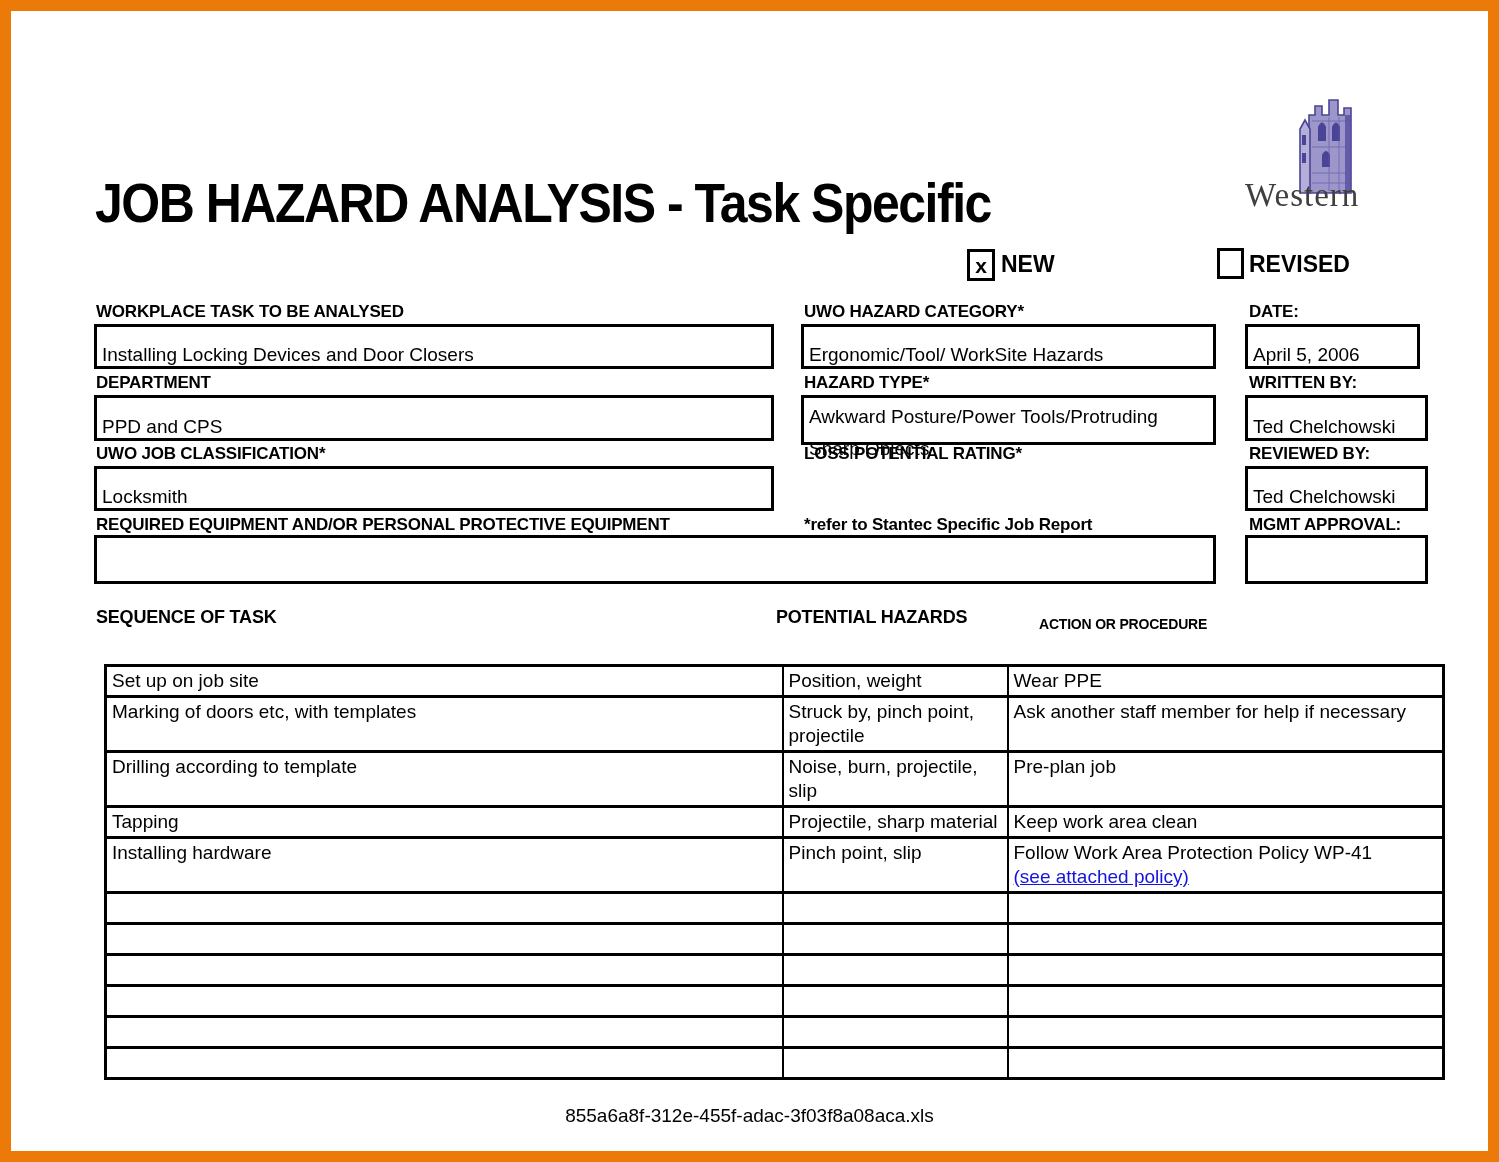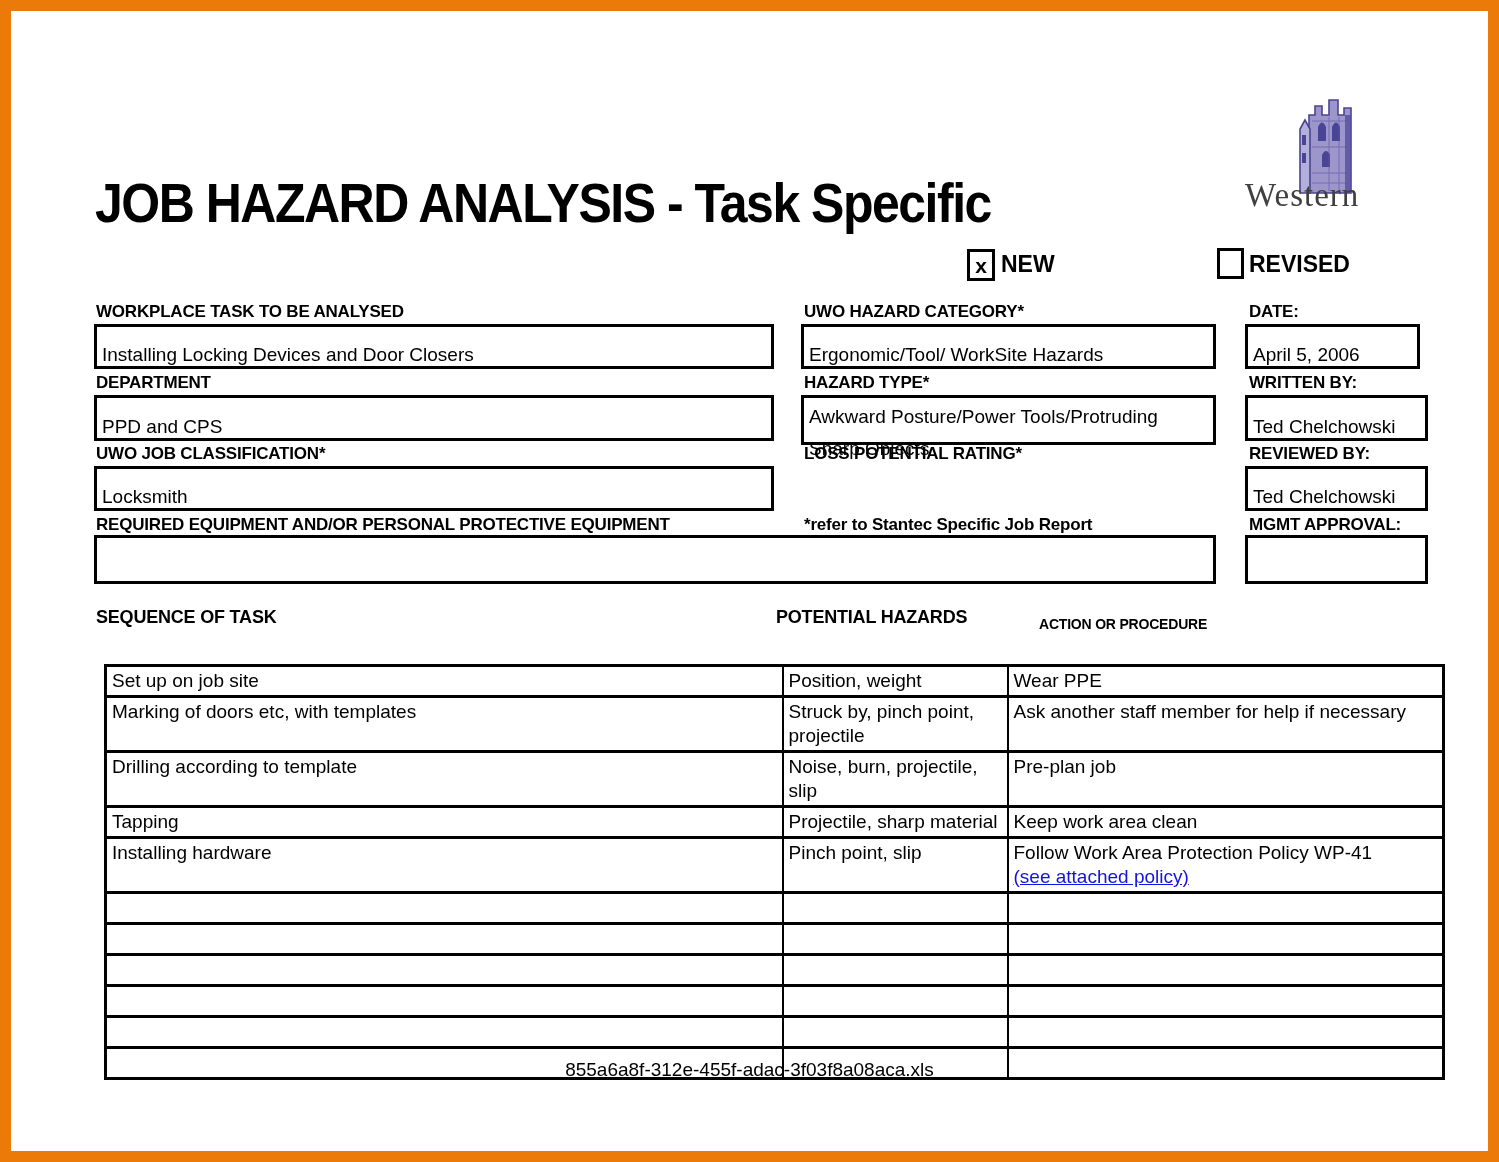--- a/index.html
+++ b/index.html
@@ -207,15 +207,15 @@
         <td></td>
       </tr>
       <tr style="height:31px;">
         <td></td>
         <td></td>
         <td></td>
       </tr>
     </tbody>
   </table>
 
-  <div class="abs footer" style="left:0px;top:1048px;text-decoration:underline;">855a6a8f-312e-455f-adac-3f03f8a08aca.xls</div>
+  <div class="abs footer" style="left:0px;top:1094px;">855a6a8f-312e-455f-adac-3f03f8a08aca.xls</div>
 
 </div>
 
 </body></html>

